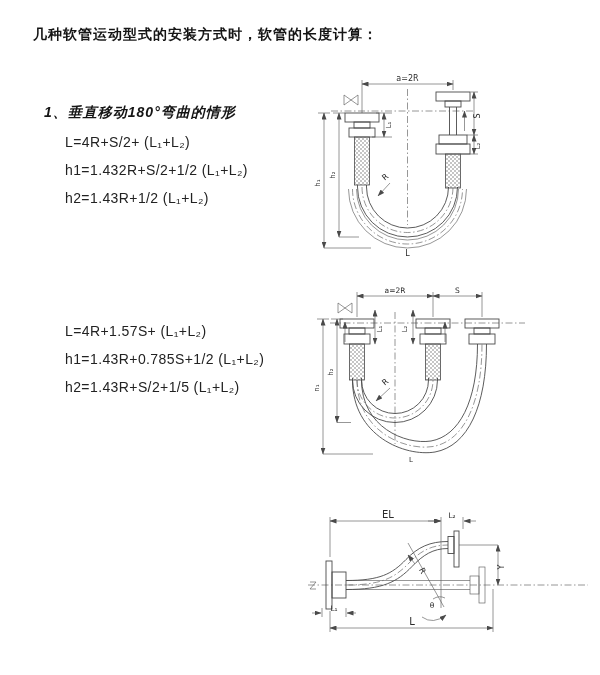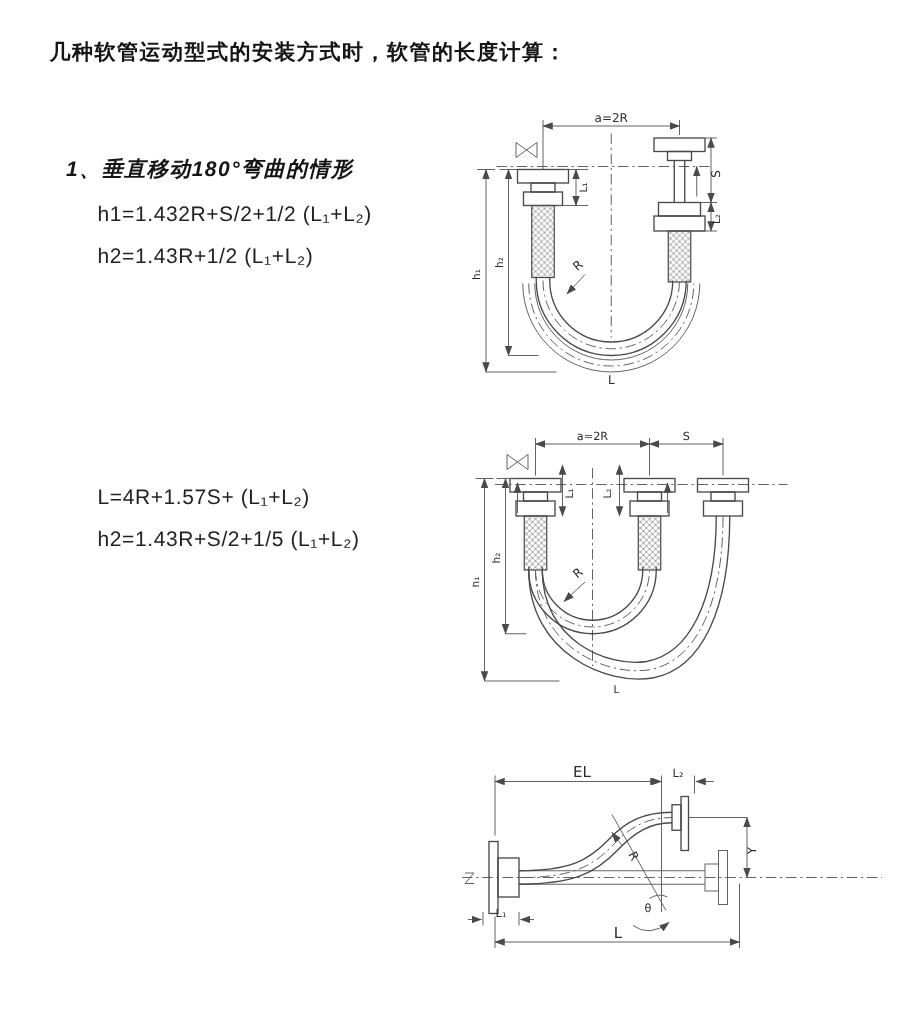--- a/index.html
+++ b/index.html
@@ -52,26 +52,28 @@
       <pattern id="braid" patternUnits="userSpaceOnUse" width="4" height="4">
         <path d="M0,4 L4,0 M0,0 L4,4" stroke="#8a8a8a" stroke-width=".5" fill="none"></path>
       </pattern>
     </defs>
   </svg>
 
   <div class="page-title">几种软管运动型式的安装方式时，软管的长度计算：</div>
 
   <div class="section" id="s1">
     <div class="sec-heading">1、垂直移动180°弯曲的情形</div>
+    <div class="formula">L=4R+S/2+ (L₁+L₂)</div>
     <div class="formula">h1=1.432R+S/2+1/2 (L₁+L₂)</div>
     <div class="formula">h2=1.43R+1/2 (L₁+L₂)</div>
   </div>
 
   <div class="section" id="s2">
     <div class="formula">L=4R+1.57S+ (L₁+L₂)</div>
+    <div class="formula">h1=1.43R+0.785S+1/2 (L₁+L₂)</div>
     <div class="formula">h2=1.43R+S/2+1/5 (L₁+L₂)</div>
   </div>
 
 
   <div class="diagram" id="d1">
     <svg width="272" height="186" viewBox="0 0 272 186">
 
       <path class="cl" d="M94.5,16 V152"></path>
       <path class="cl" d="M18,38 H162"></path>
 

